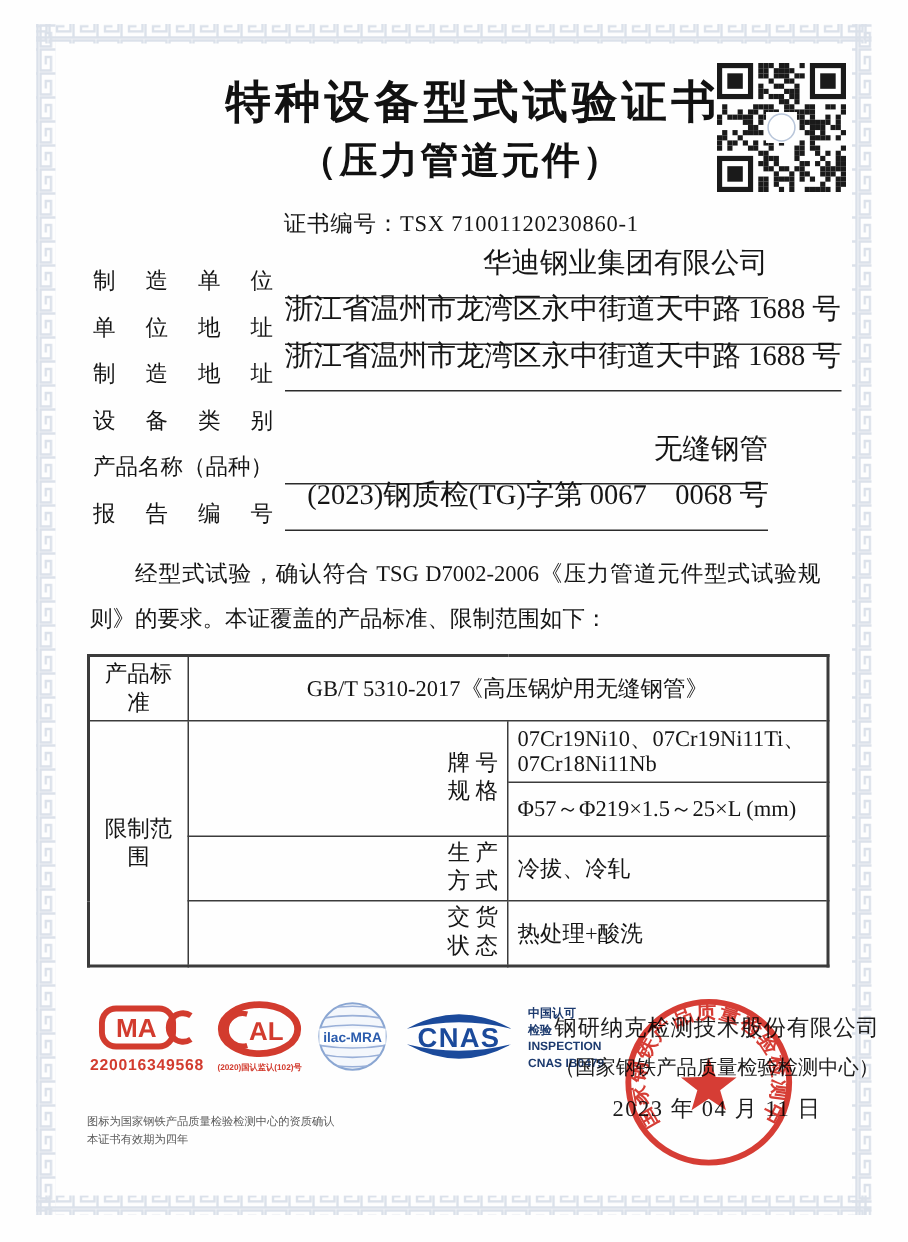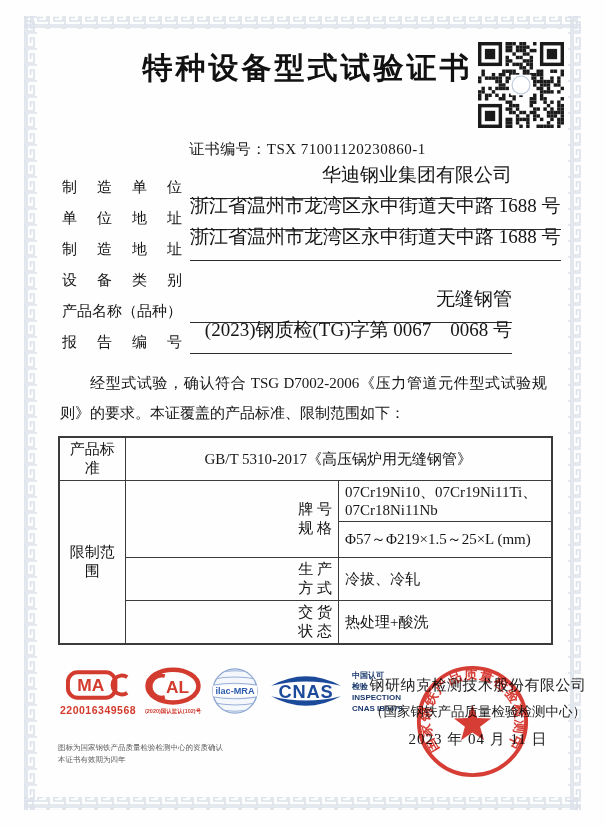--- a/index.html
+++ b/index.html
@@ -2,21 +2,21 @@
 <html><head>
 <meta charset="utf-8">
 <style>
   * { margin:0; padding:0; box-sizing:border-box; }
   html,body { background:#fff; }
   body { font-family:"Liberation Serif","DejaVu Serif",serif; color:#1c1c1c; }
   .page { position:relative; width:605px; height:828px; background:#fefefe; overflow:hidden; }
 
   .border-svg { position:absolute; left:0; top:0; width:605px; height:828px; pointer-events:none; }
 
-  .title { position:absolute; top:48px; left:35px; width:545px; text-align:center;
+  .title { position:absolute; top:48px; left:43px; width:545px; text-align:center;
            font-size:30px; font-weight:bold; letter-spacing:3px; color:#111; }
   .subtitle { position:absolute; top:90px; left:35px; width:545px; text-align:center;
               font-size:25px; font-weight:bold; letter-spacing:2px; color:#111; }
   .certno { position:absolute; top:140px; left:35px; width:545px; text-align:center;
             font-size:15px; color:#151515; letter-spacing:0.5px; }
 
   .qr { position:absolute; left:478px; top:42px; width:86px; height:86px; }
 
   .fields { position:absolute; top:168px; left:62px; width:450px; }
   .frow { display:flex; align-items:flex-end; height:31px; }
@@ -74,20 +74,21 @@
         <path d="M12 0 V16 M12 1 H1 V15 H8 V6 H4.5 V11" fill="none" stroke="#dbe1ea" stroke-width="1.6"></path>
       </pattern>
     </defs>
     <rect x="24" y="16" width="557" height="13" fill="url(#gkh)"></rect>
     <rect x="24" y="797" width="557" height="13" fill="url(#gkh)"></rect>
     <rect x="24" y="16" width="13" height="794" fill="url(#gkv)"></rect>
     <rect x="568" y="16" width="13" height="794" fill="url(#gkv)"></rect>
   </svg>
 
   <div class="title">特种设备型式试验证书</div>
+  <div class="subtitle">（压力管道元件）</div>
   <div class="certno">
     <span>证书编号：</span><span>TSX 71001120230860-1</span>
   </div>
 
   <svg class="qr" id="qr" viewBox="0 0 25 25">
       <rect x="8" y="0" width="1" height="1" fill="#1a1a1a"></rect>
       <rect x="9" y="0" width="1" height="1" fill="#1a1a1a"></rect>
       <rect x="10" y="0" width="1" height="1" fill="#1a1a1a"></rect>
       <rect x="12" y="0" width="1" height="1" fill="#1a1a1a"></rect>
       <rect x="13" y="0" width="1" height="1" fill="#1a1a1a"></rect>

